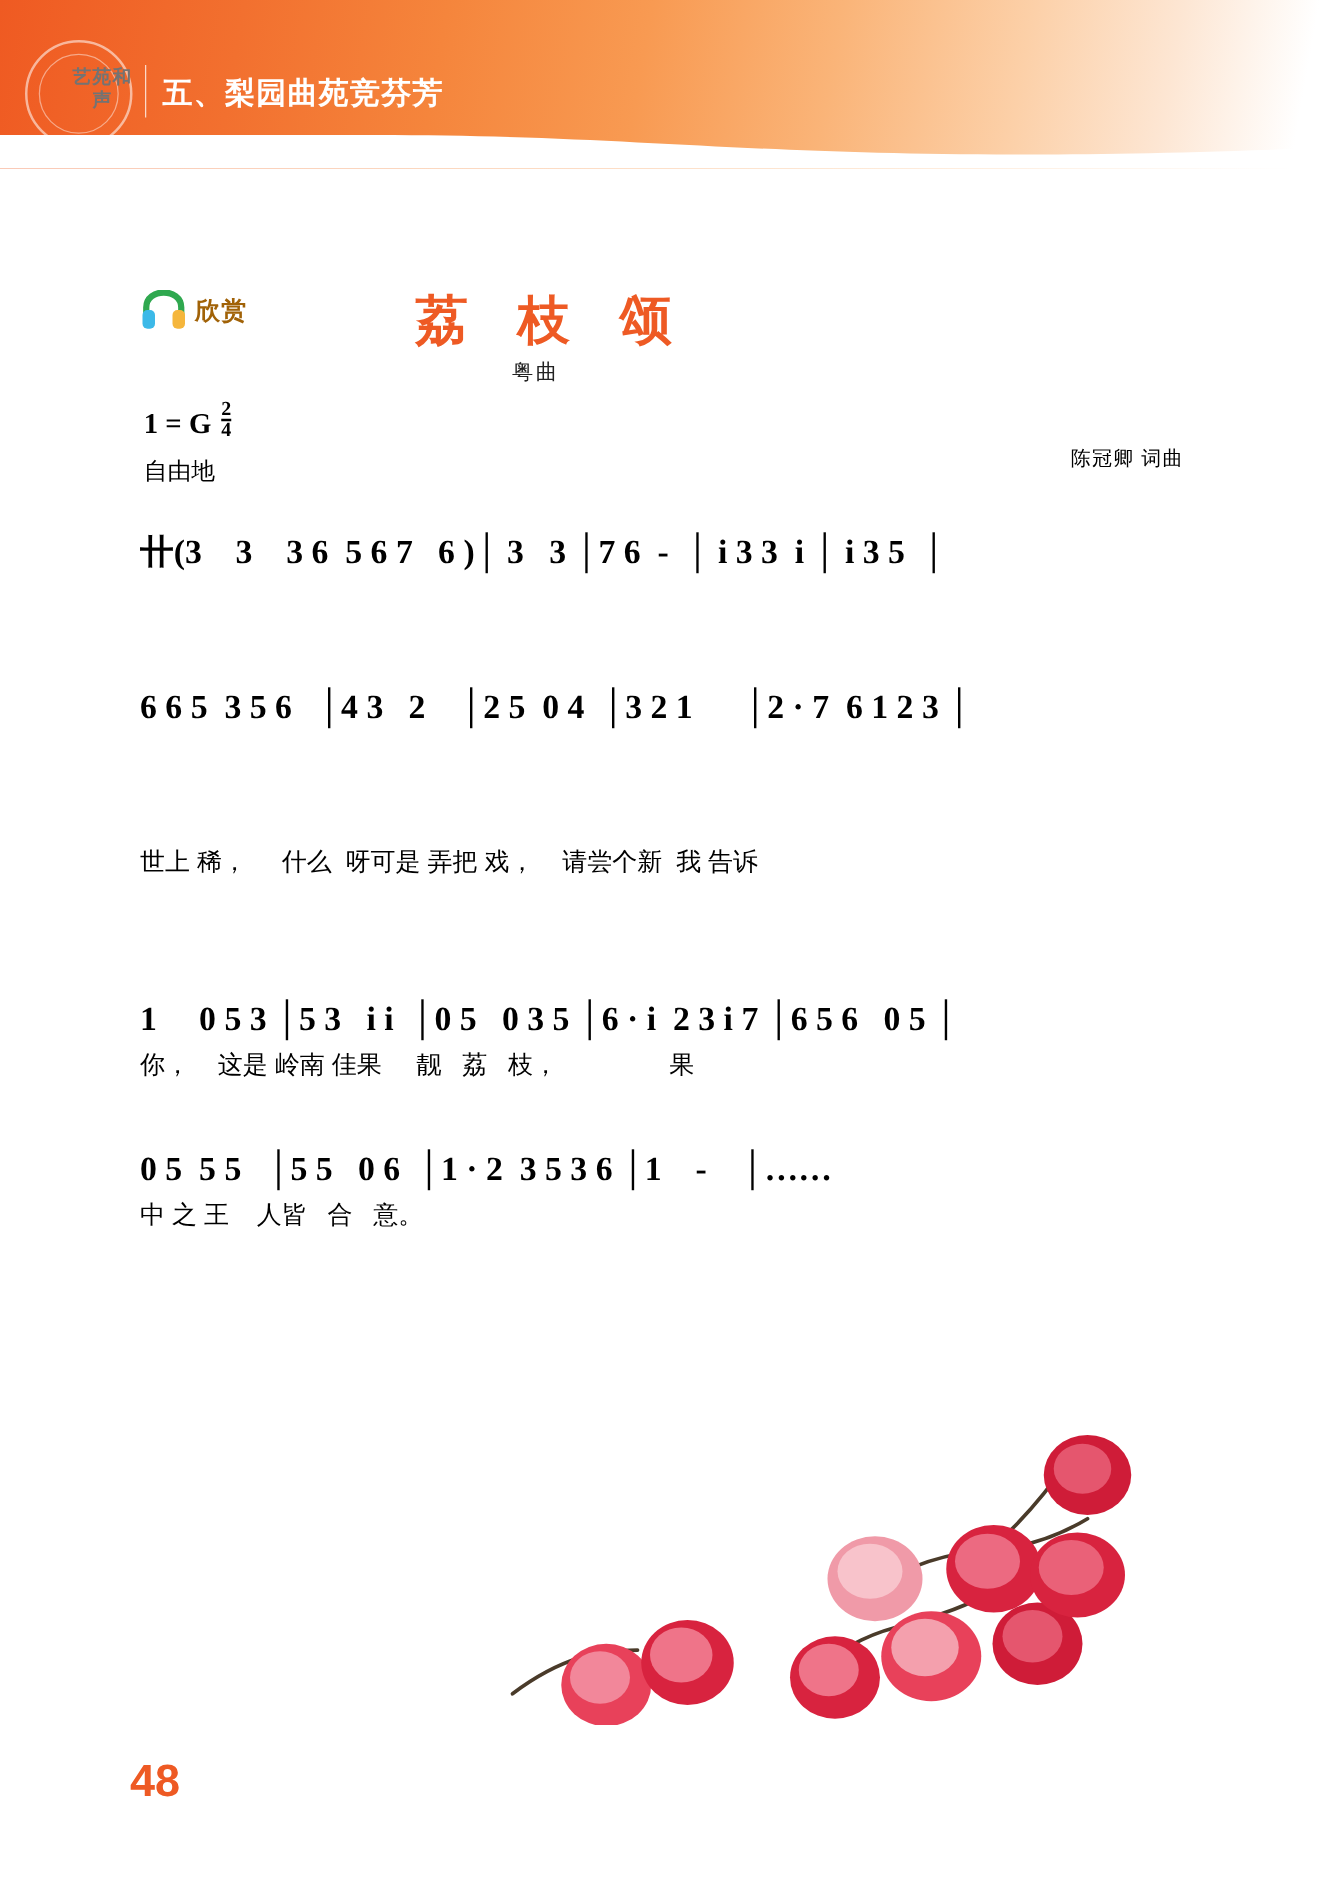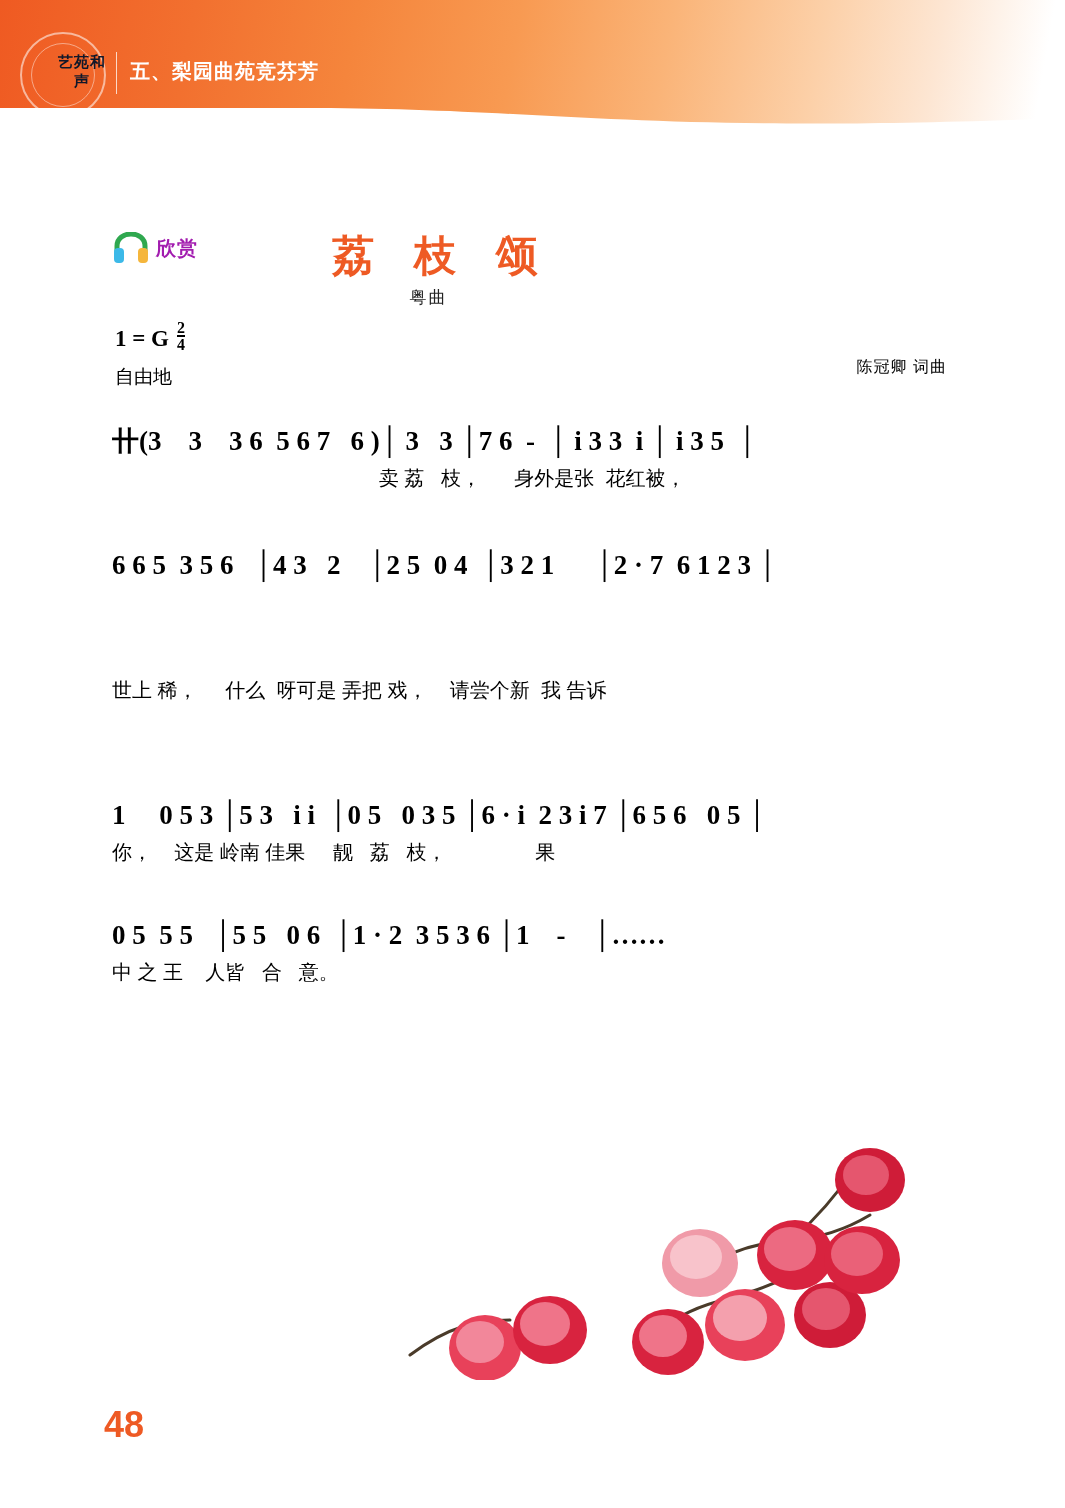--- a/index.html
+++ b/index.html
@@ -47,57 +47,57 @@
     content: "";
     position: absolute;
     left: 9px; top: 9px; right: 9px; bottom: 9px;
     border-radius: 50%;
     border: 1px solid rgba(255,255,255,.45);
   }
   .seal-text {
     position: absolute;
     left: 52px; top: 52px;
     width: 60px;
-    color: #0f172a;
+    color: #737373;
     font-family: "Liberation Sans", sans-serif;
     font-size: 15px;
     line-height: 19px;
     letter-spacing: 1px;
     text-align: center;
     font-weight: bold;
     z-index: 3;
   }
   .banner-divider {
     position: absolute;
     left: 116px; top: 52px;
     width: 1px; height: 42px;
     background: rgba(255,255,255,.75);
   }
   .banner-title {
     position: absolute;
     left: 130px; top: 58px;
     color: #ffffff;
     font-family: "Liberation Sans", sans-serif;
-    font-size: 20px;
+    font-size: 24px;
     letter-spacing: 1px;
     font-weight: bold;
     white-space: nowrap;
   }
 
   
   .listen {
     position: absolute;
     left: 112px; top: 232px;
     display: flex;
     align-items: center;
     gap: 6px;
   }
   .listen-icon { width: 38px; height: 32px; position: relative; }
   .listen-label {
-    color: #a21caf;
+    color: #a16207;
     font-family: "Liberation Sans", sans-serif;
     font-size: 20px;
     font-weight: bold;
     letter-spacing: 1px;
   }
 
   
   .song-title {
     position: absolute;
     left: 0; top: 228px;
@@ -239,21 +239,20 @@
   <span class="meter">
     <span class="num">2</span>
     <span class="den">4</span>
   </span>
 </div>
 <div class="tempo-mark">自由地</div>
 <div class="composer">陈冠卿   词曲</div>
 
 <div class="system sys1">
   <div class="notes">卄(3    3    3 6  5 6 7   6 )│ 3   3 │7 6  -  │ i 3 3  i │ i 3 5  │</div>
-  <div class="lyrics">                                                卖 荔   枝，      身外是张  花红被，</div>
 </div>
 <div class="system sys2">
   <div class="notes">6 6 5  3 5 6   │4 3   2    │2 5  0 4  │3 2 1      │2 · 7  6 1 2 3 │</div>
 </div>
 <div class="system sys3">
   <div class="lyrics">世上 稀，     什么  呀可是 弄把 戏，    请尝个新  我 告诉</div>
 </div>
 <div class="system sys4">
   <div class="notes">1     0 5 3 │5 3   i i  │0 5   0 3 5 │6 · i  2 3 i 7 │6 5 6   0 5 │</div>
   <div class="lyrics">你，    这是 岭南 佳果     靓   荔   枝，                果</div>

